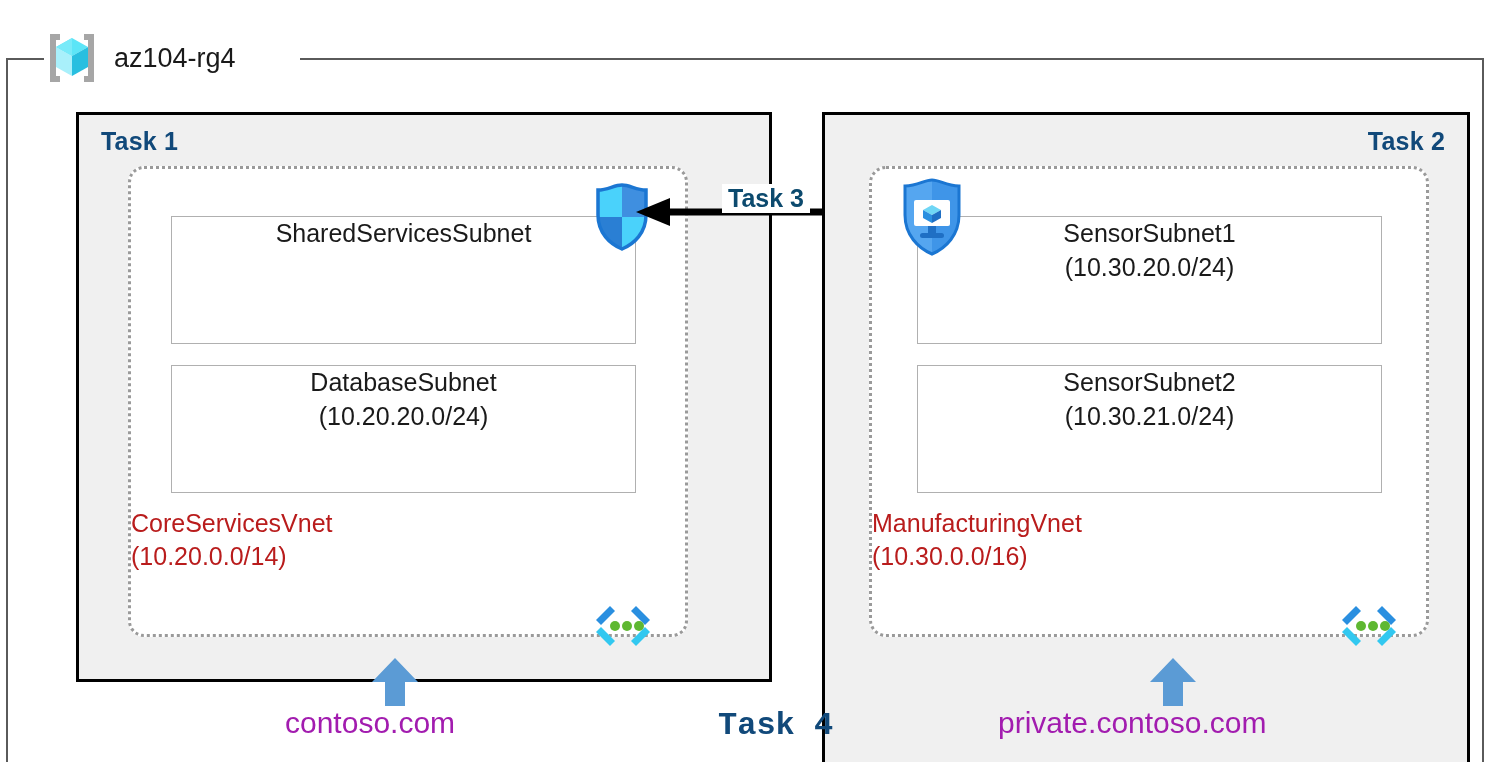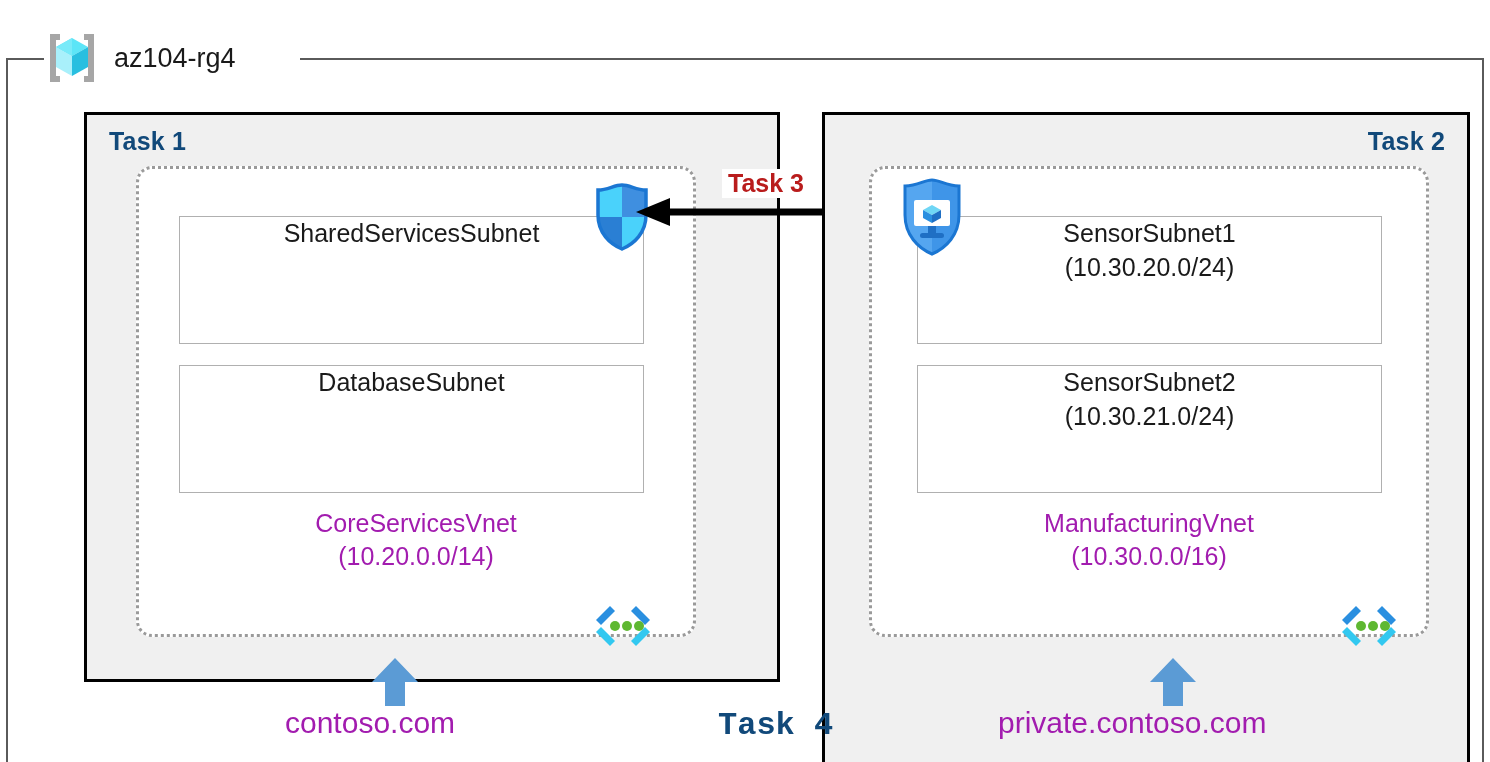--- a/index.html
+++ b/index.html
@@ -45,44 +45,44 @@
 
   
   .rg-icon { position: relative; width: 56px; height: 56px; flex: 0 0 56px; }
 
   
   .task-panel {
     position: absolute;
     background: #f0f0f0;
     border: 3px solid #000000;
   }
-  #task1-panel { left: 84px; top: 88px; width: 696px; height: 570px; padding-left: 19px; }
+  #task1-panel { left: 76px; top: 88px; width: 696px; height: 570px; padding-left: 19px; }
   #task2-panel { left: 822px; top: 88px; width: 648px; height: 693px; }
 
   .task-label {
     position: absolute;
     font-size: 25px; font-weight: bold; color: #11497a;
     letter-spacing: .2px; white-space: nowrap;
   }
   #task1-label { left: 22px; top: 12px; }
   #task2-label { right: 22px; top: 12px; }
 
   
   .vnet-box {
     position: absolute;
     background: #ffffff;
     border: 3px dotted #9a9a9a;
     border-radius: 16px;
   }
   #vnet1 { left: 125px; top: 139px; width: 560px; height: 471px; }
-  #vnet2 { left: 869px; top: 139px; width: 560px; height: 471px; }
+  #vnet2 { left: 869px; top: 139px; width: 560px; height: 471px; border-radius: 17px; }
 
   .vnet-caption {
     position: absolute; left: 0; right: 0;
-    text-align: center; font-size: 25px; color: #a21caf;
+    font-size: 25px; color: #b91c1c;
     line-height: 1.32;
   }
   #vnet1-caption { top: 302px; }
   #vnet2-caption { top: 302px; }
 
   
   .subnet-box {
     position: absolute;
     background: #ffffff;
     border: 1.5px solid #b0b0b0;
@@ -102,22 +102,22 @@
   #vnet2-icon { left: 1336px; top: 580px; }
 
   
   #nsg-shield { position: absolute; left: 586px; top: 157px; width: 72px; height: 72px; }
 
   
   #vm-shield { position: absolute; left: 898px; top: 153px; width: 68px; height: 80px; }
 
   
   #peer-arrow { position: absolute; left: 636px; top: 172px; width: 280px; height: 32px; }
-  #task3-label { position: absolute; left: 722px; top: 145px; font-size: 25px;
-                 font-weight: bold; color: #b91c1c; background: #ffffff; padding: 0 6px; }
+  #task3-label { position: absolute; left: 722px; top: 160px; font-size: 25px;
+                 font-weight: bold; color: #0c4a6e; background: #ffffff; padding: 0 6px; }
 
   
   #task4-label { position: absolute; left: 718px; top: 683px; font-size: 32px;
                  font-weight: bold; color: #11497a; font-family: Liberation Mono, monospace; }
 
   
   .dns-arrow { position: absolute; width: 46px; height: 48px; }
   #dns1-arrow { left: 372px; top: 634px; }
   #dns2-arrow { left: 1150px; top: 634px; }
 
@@ -162,20 +162,21 @@
     <div class="task-label" id="task1-label">Task 1</div>
 
     <div class="vnet-box" id="vnet1" style="left:49px; top:51px; width:560px; height:471px;">
 
       <div class="subnet-box" id="subnet-shared">
         <span>SharedServicesSubnet</span>
       </div>
 
       <div class="subnet-box" id="subnet-database">
         <span>DatabaseSubnet</span>
+        <span>(10.20.20.0/24)</span>
       </div>
 
       <div class="vnet-caption" id="vnet1-caption" style="top:338px;">
         <div>CoreServicesVnet</div>
         <div>(10.20.0.0/14)</div>
       </div>
     </div>
   </div>
 
   <div class="vnet-icon" id="vnet1-icon">

